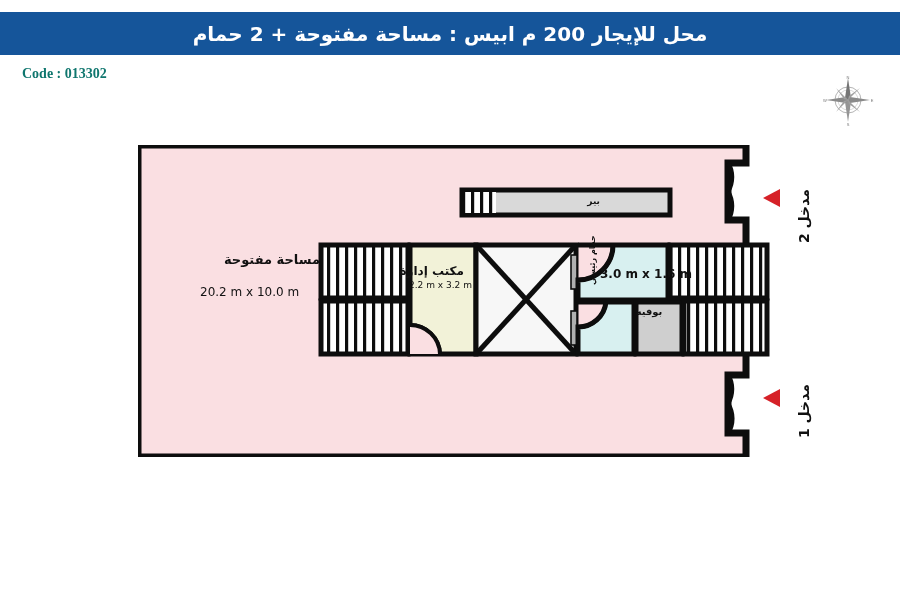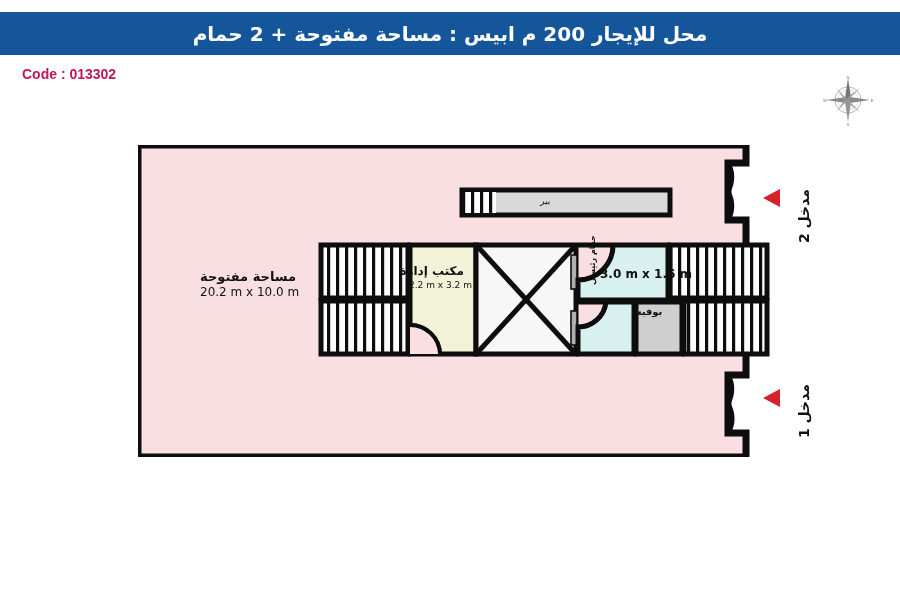--- a/index.html
+++ b/index.html
@@ -24,22 +24,22 @@
     font-weight:bold;
     direction:rtl;
     letter-spacing:0px;
     white-space:nowrap;
     font-family:"DejaVu Sans","Liberation Sans",sans-serif;
   }
 
   
   .code-line{
     position:absolute;left:22px;top:66px;
-    font-size:14px;font-weight:bold;color:#be185d;
-    font-family:Liberation Sans, sans-serif;
+    font-size:14px;font-weight:bold;color:#0f766e;
+    font-family:Liberation Serif, serif;
   }
 
   
   .compass{position:absolute;left:822px;top:74px;width:52px;height:52px;opacity:.62;}
 
   
   .plan{
     position:absolute;left:138px;top:145px;width:632px;height:312px;
   }
   .plan svg{display:block;}
@@ -52,42 +52,42 @@
 
   
   .lbl{
     position:absolute;
     color:#111111;
     font-family:"DejaVu Sans","Liberation Sans",sans-serif;
     white-space:nowrap;
     pointer-events:none;
   }
   .lbl-open-name{
-    left:200px;top:269px;width:120px;text-align:left;
+    left:200px;top:252px;width:120px;text-align:right;
     font-size:13px;font-weight:bold;direction:rtl;
   }
   .lbl-open-dim{
     left:200px;top:285px;width:120px;text-align:left;
     font-size:12px;font-weight:normal;
   }
   .lbl-office-name{
     left:402px;top:264px;width:62px;text-align:center;
     font-size:12px;font-weight:bold;direction:rtl;
   }
   .lbl-office-dim{
     left:409px;top:280px;width:66px;text-align:left;
     font-size:9px;font-weight:normal;
   }
   .lbl-bathdim{
     left:600px;top:267px;width:66px;text-align:center;
     font-size:12px;font-weight:bold;
   }
   .lbl-well{
-    left:540px;top:196px;width:60px;text-align:left;
-    font-size:9px;font-weight:normal;direction:rtl;
+    left:540px;top:196px;width:60px;text-align:right;
+    font-size:9px;font-weight:bold;direction:rtl;
   }
   .lbl-buffet{
     left:634px;top:306px;width:30px;text-align:center;
     font-size:10px;font-weight:bold;direction:rtl;
   }
   .lbl-mainbath{
     position:absolute;left:588px;top:285px;
     font-size:8px;font-weight:bold;direction:rtl;
     transform:rotate(-90deg);transform-origin:left top;
     color:#111;

